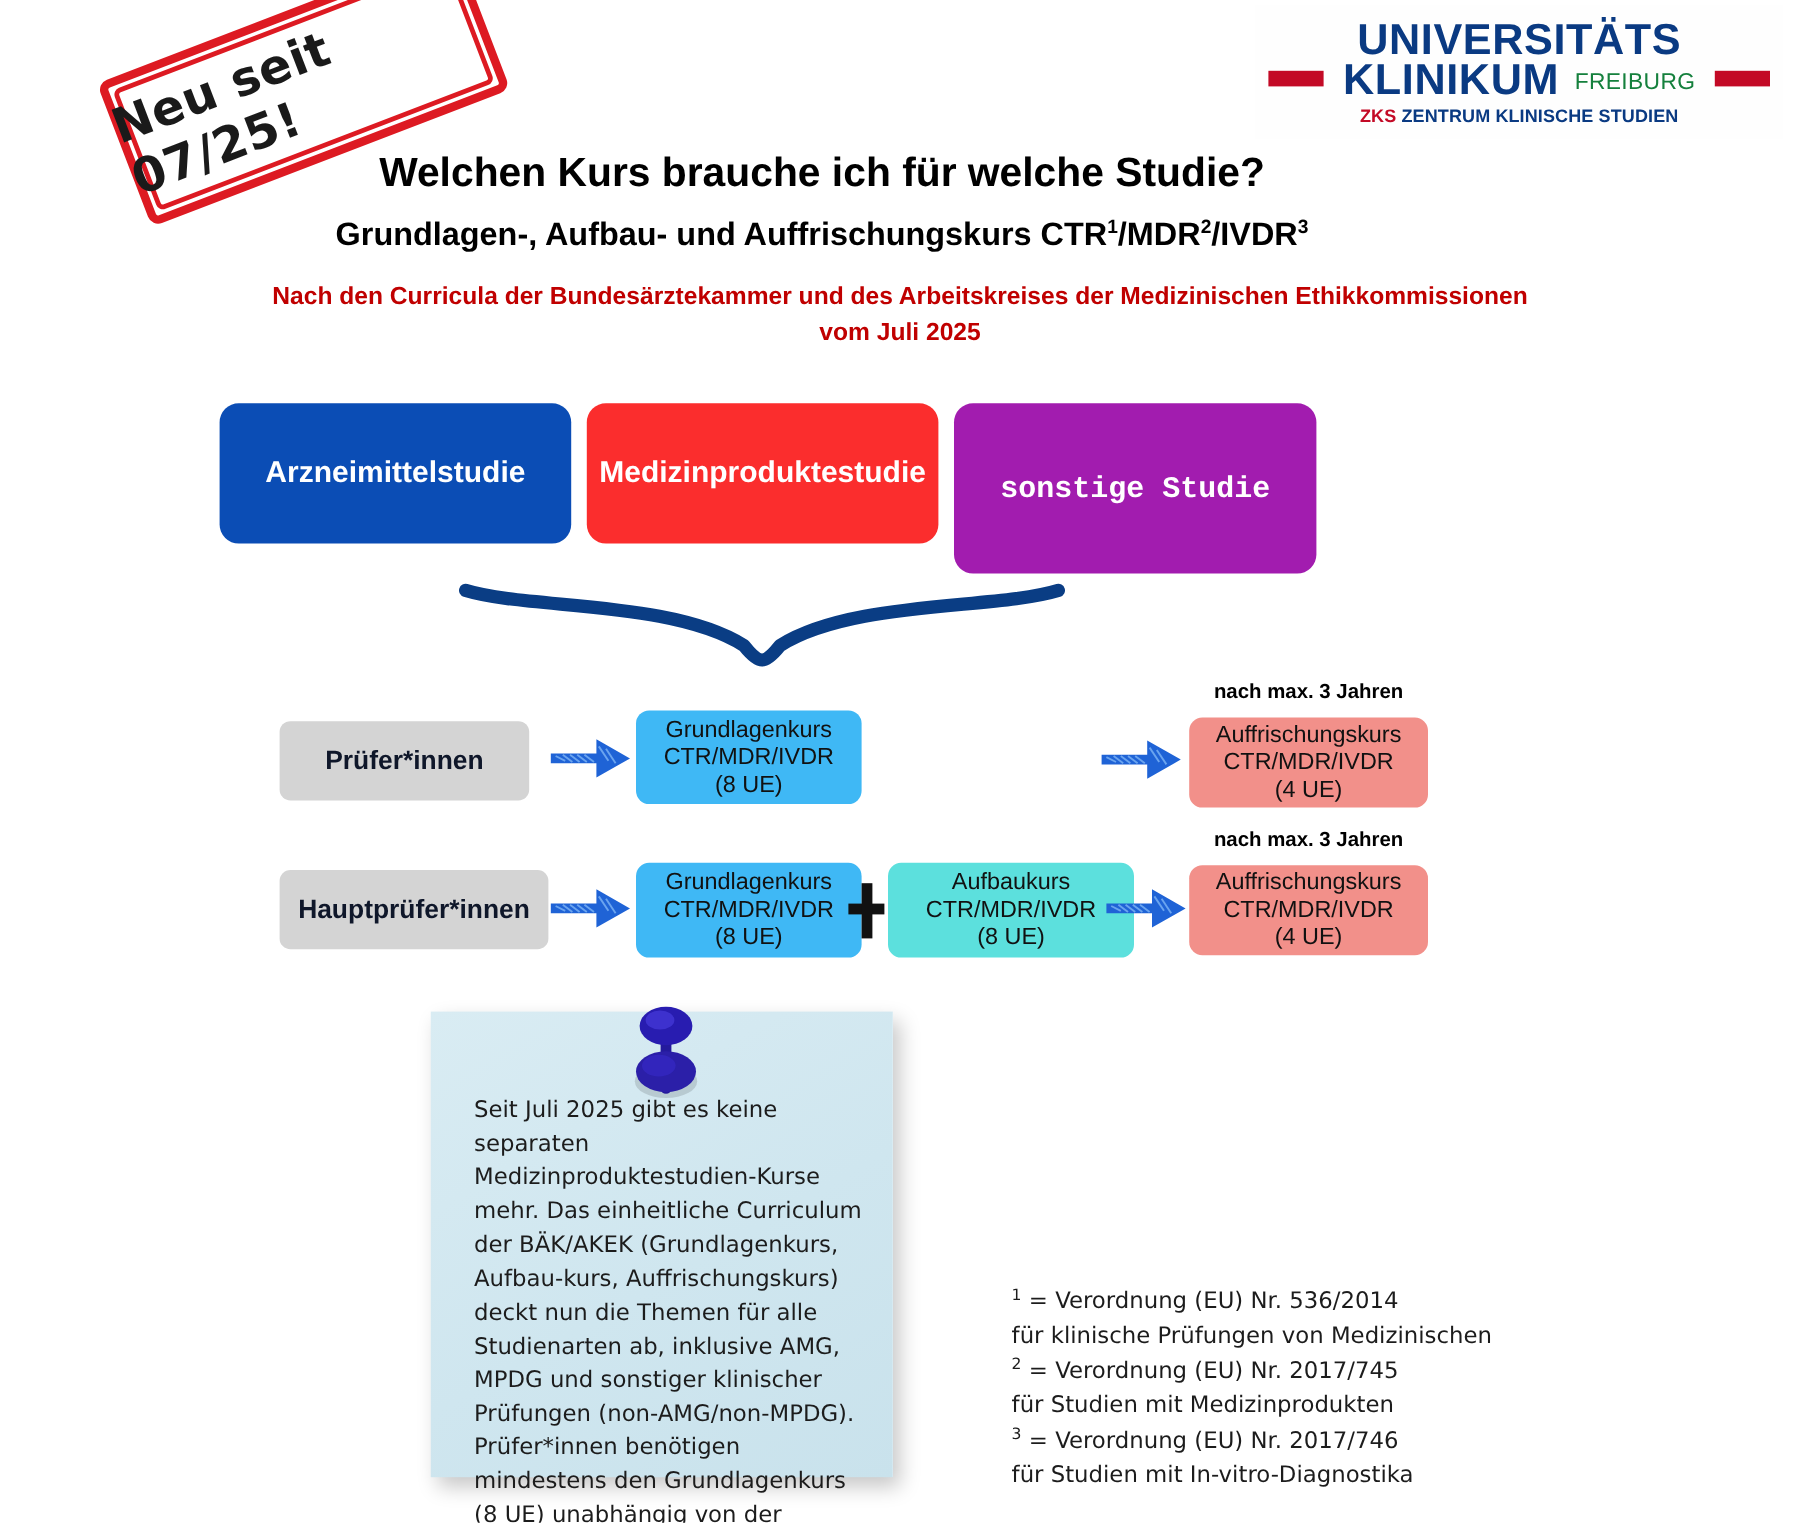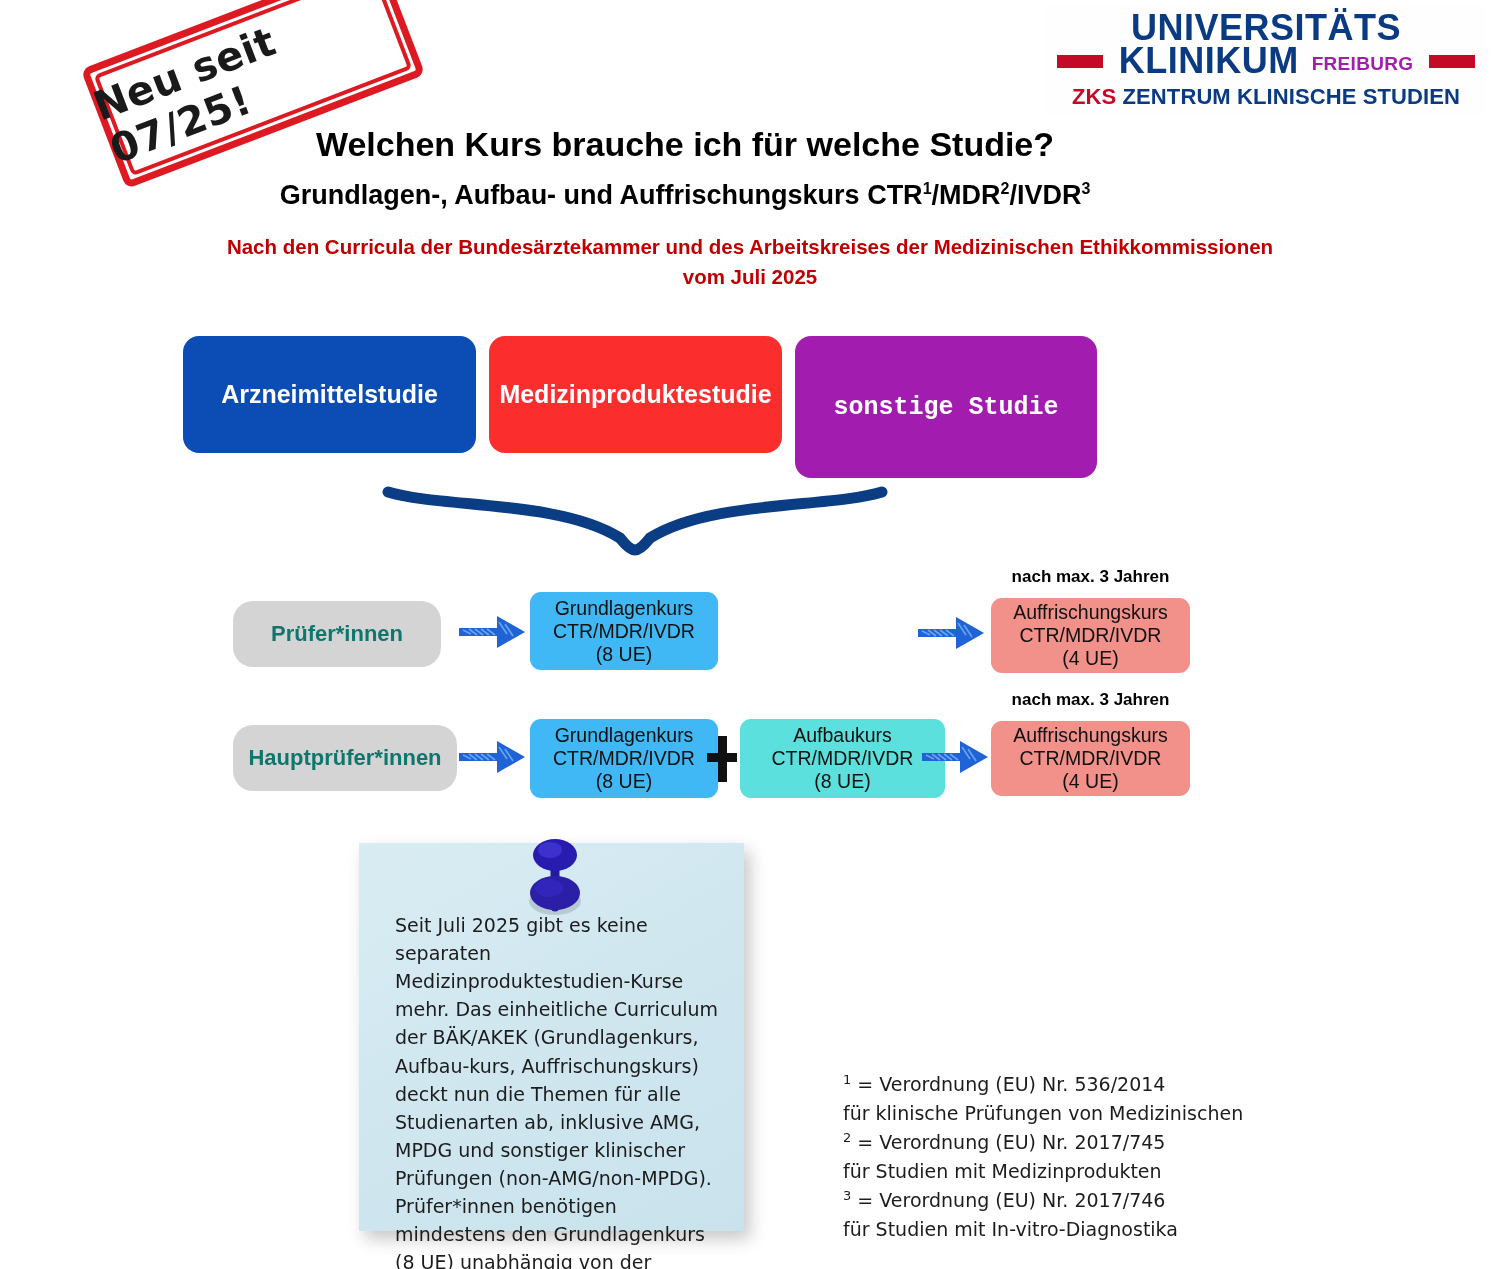--- a/index.html
+++ b/index.html
@@ -14,23 +14,23 @@
   .canvas{position:relative;width:1504px;height:1269px;}
 
   
   .logo{position:absolute;left:1046px;top:4px;width:440px;height:112px;
         background:#fefefe;display:flex;flex-direction:column;
         align-items:center;justify-content:center;}
   .logo-l1{font-size:36px;font-weight:bold;color:#0a3a82;letter-spacing:.5px;line-height:1;}
   .logo-l2row{display:flex;align-items:center;gap:16px;margin-top:-3px;}
   .logo-bar{width:46px;height:13px;background:#c30a26;}
   .logo-l2{font-size:36px;font-weight:bold;color:#0a3a82;letter-spacing:.5px;line-height:1;}
-  .logo-freiburg{font-size:19px;font-weight:bold;color:#a21caf;letter-spacing:.3px;
+  .logo-freiburg{font-size:19px;font-weight:normal;color:#15803d;letter-spacing:.3px;
                  align-self:flex-end;margin-bottom:4px;margin-left:-3px;}
-  .logo-l3{margin-top:5px;font-size:22px;font-weight:bold;color:#0a3a82;letter-spacing:.1px;text-align:center;}
+  .logo-l3{margin-top:5px;font-size:15px;font-weight:bold;color:#0a3a82;letter-spacing:.1px;text-align:center;}
   .logo-zks{color:#c30a26;}
 
   
   .stamp{position:absolute;left:93px;top:8px;width:320px;height:128px;
          transform:rotate(-21deg);}
   .stamp-outer{position:absolute;inset:0;border:7px solid #dd1a22;border-radius:9px;}
   .stamp-inner{position:absolute;inset:10px;border:4px solid #dd1a22;border-radius:6px;}
   .stamp-text{position:absolute;inset:0;display:flex;align-items:center;justify-content:center;
               font-size:40px;font-weight:bold;color:#1a1a1a;letter-spacing:.5px;
               font-family:"DejaVu Sans", sans-serif;}
@@ -49,23 +49,23 @@
             align-items:center;justify-content:center;
             font-size:25px;font-weight:bold;color:#fff;text-align:center;}
   #sb0{left:183px;top:336px;width:293px;height:117px;background:#0b4db5;}
   #sb1{left:489px;top:336px;width:293px;height:117px;background:#fb2d2d;}
   #sb2{left:795px;top:336px;width:302px;height:142px;background:#a21caf;font-family:Liberation Mono, monospace;}
 
   
   .brace{position:absolute;left:380px;top:478px;width:510px;height:80px;}
 
   
-  .rolebox{position:absolute;background:#d4d4d4;border-radius:20px;
+  .rolebox{position:absolute;background:#d4d4d4;border-radius:9px;
            display:flex;align-items:center;justify-content:center;
-           font-size:22px;font-weight:bold;color:#0f766e;}
+           font-size:22px;font-weight:bold;color:#0f172a;}
   #role0{left:233px;top:601px;width:208px;height:66px;}
   #role1{left:233px;top:725px;width:224px;height:66px;}
 
   .coursebox{position:absolute;border-radius:11px;display:flex;flex-direction:column;
              align-items:center;justify-content:center;
              font-size:19.5px;color:#111;line-height:1.18;text-align:center;}
   #c-grund0{left:530px;top:592px;width:188px;height:78px;background:#3fb8f5;}
   #c-grund1{left:530px;top:719px;width:188px;height:79px;background:#3fb8f5;}
   #c-aufbau{left:740px;top:719px;width:205px;height:79px;background:#5ce0dd;}
   #c-auff0{left:991px;top:598px;width:199px;height:75px;background:#f2908a;}

